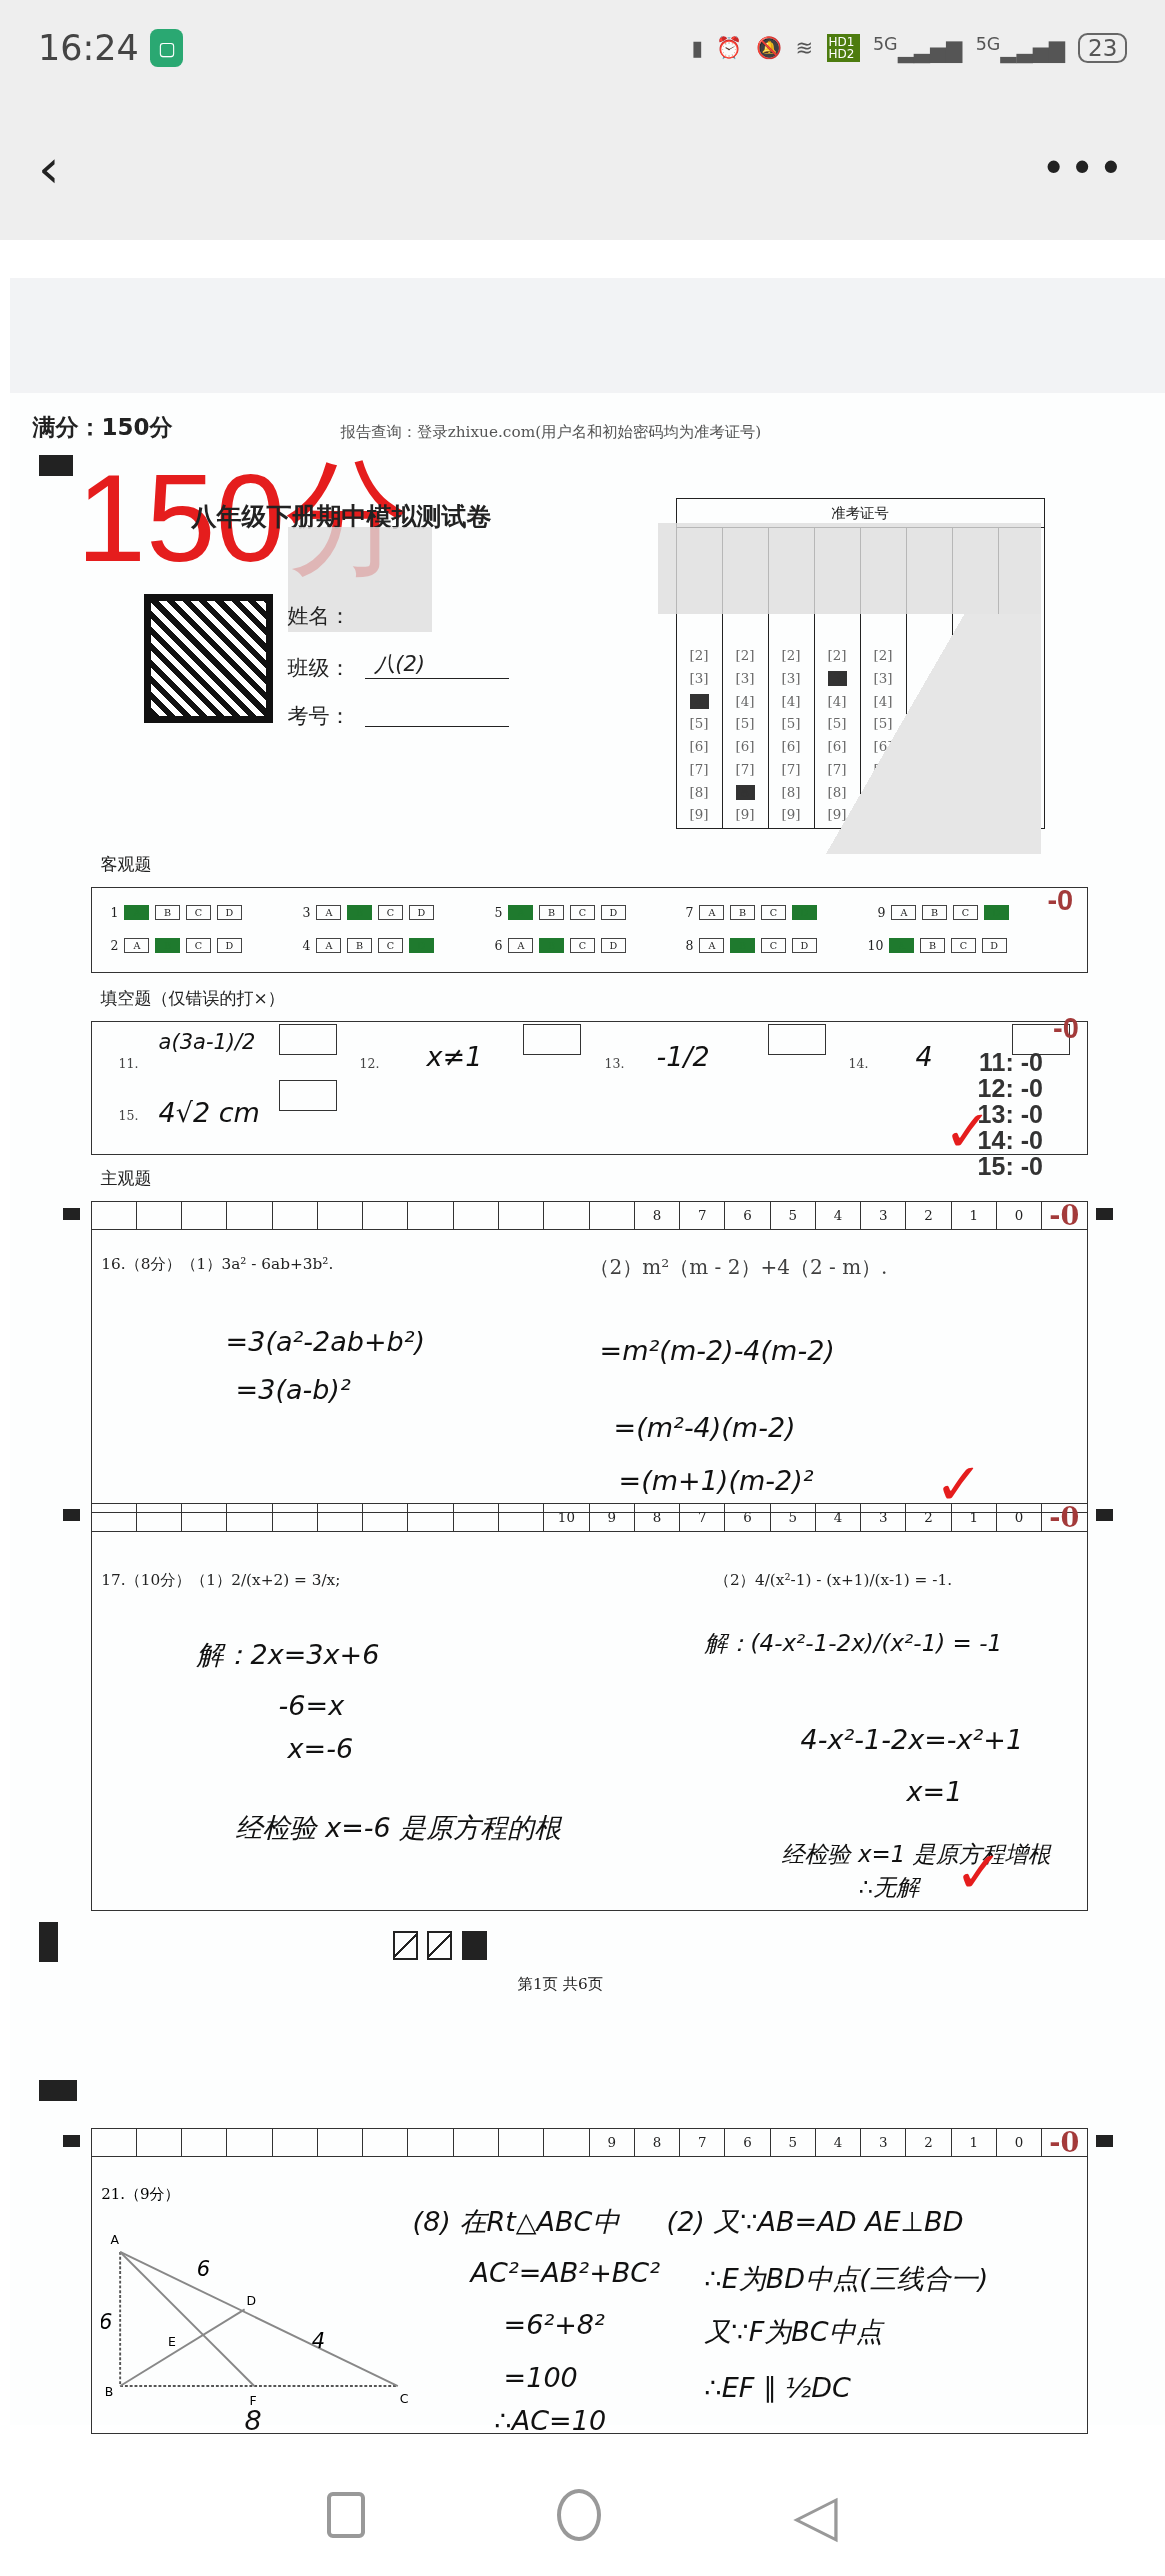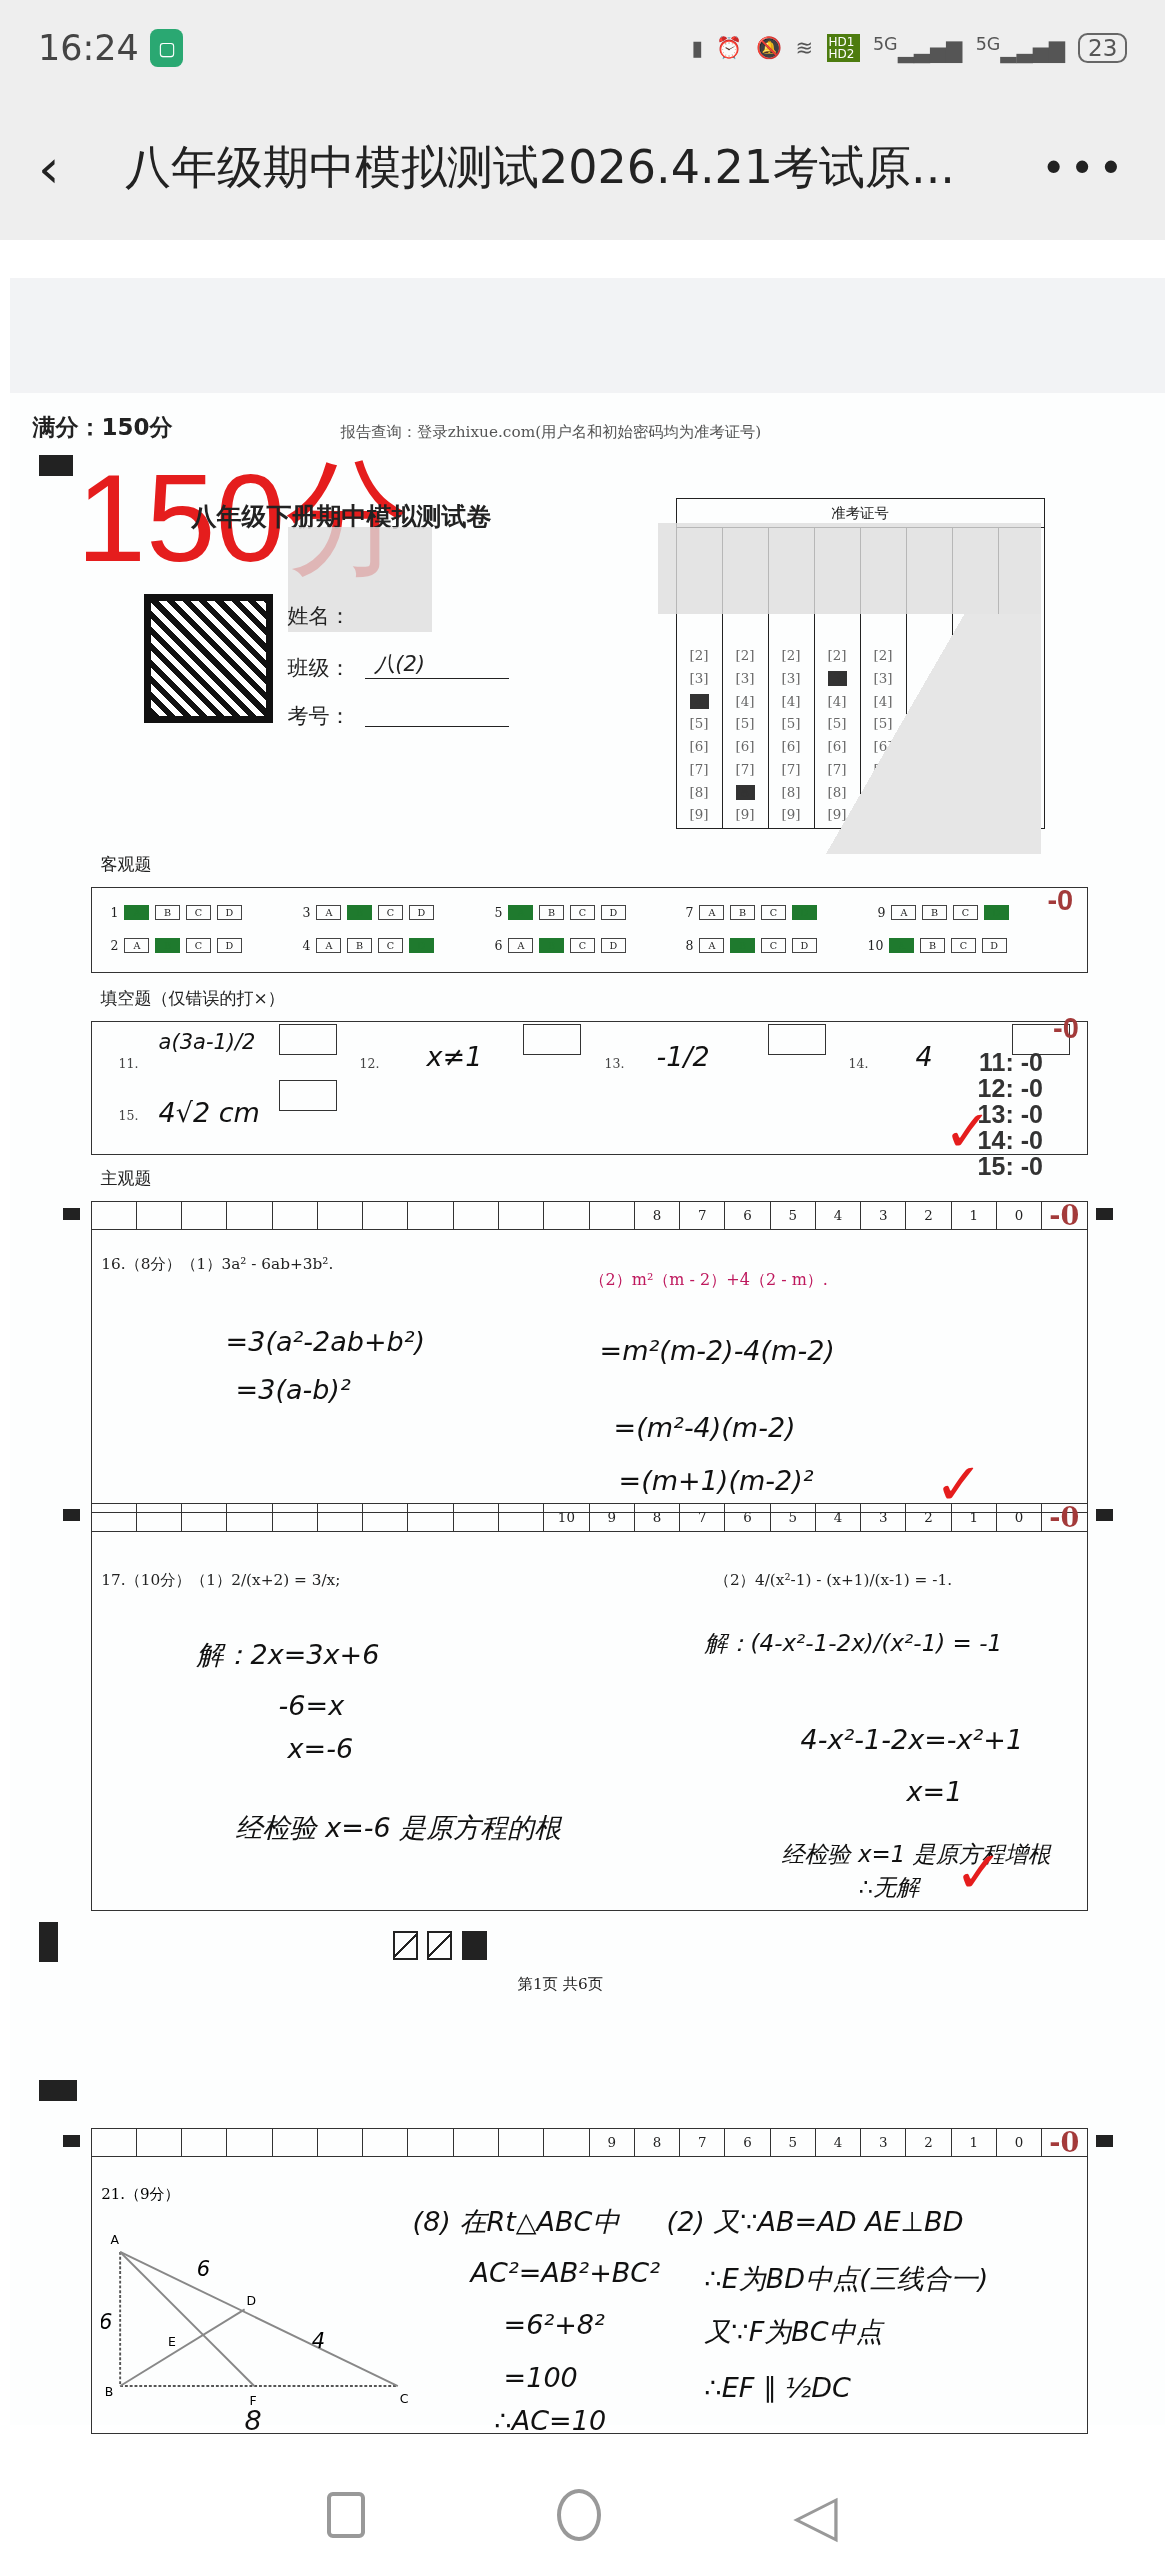--- a/index.html
+++ b/index.html
@@ -60,21 +60,20 @@
     <span>≋</span>
     <span style="font-size:12px;background:#4d7c0f;color:#fff;padding:1.9px;width:33px;line-height:1">HD1 HD2</span>
     <span><sup>5G</sup>▂▃▅▇</span>
     <span><sup>5G</sup>▂▃▅▇</span>
     <span class="bat">23</span>
   </div>
 </div>
 
 <div class="appbar">
   <span class="back">‹</span>
-  <span class="title">八年级期中模拟测试2026.4.21考试原...</span>
   <span class="more">•••</span>
 </div>
 
 <div class="white"></div>
 <div class="band"></div>
 
 <div class="doc">
   <div class="abs full">满分：150分</div>
   <div class="abs report">报告查询：登录zhixue.com(用户名和初始密码均为准考证号)</div>
   <div class="marker" style="left:29px;top:62px;width:34px;height:21px"></div>
@@ -283,21 +282,21 @@
       <div class="c">4</div>
       <div class="c">3</div>
       <div class="c">2</div>
       <div class="c">1</div>
       <div class="c">0</div>
     <div class="c red" style="font-size:27px;border-right:none">-0</div>
   </div>
   <div class="marker" style="right:53px;top:815px"></div>
   <div class="qbox" style="top:837px;height:283px">
     <span class="bl" style="left:9.6px;top:24px;font-size:15.3px;color:#222">16.（8分）（1）3a² - 6ab+3b².</span>
-    <span class="bl" style="left:498px;top:40px;font-size:16px;color:#be185d">（2）m²（m - 2）+4（2 - m）.</span>
+    <span class="bl" style="left:498px;top:24px;font-size:20px;color:#404040">（2）m²（m - 2）+4（2 - m）.</span>
     <span class="hw" style="left:134px;top:96px">=3(a²-2ab+b²)</span>
     <span class="hw" style="left:144px;top:144px">=3(a-b)²</span>
     <span class="hw" style="left:508px;top:105px">=m²(m-2)-4(m-2)</span>
     <span class="hw" style="left:522px;top:182px">=(m²-4)(m-2)</span>
     <span class="hw" style="left:527px;top:235px">=(m+1)(m-2)²</span>
     <div class="check" style="left:843px;top:225px">✓</div>
   </div>
 
   <div class="marker" style="left:53px;top:1116px"></div>
   <div class="scorebar" style="top:1110px">

